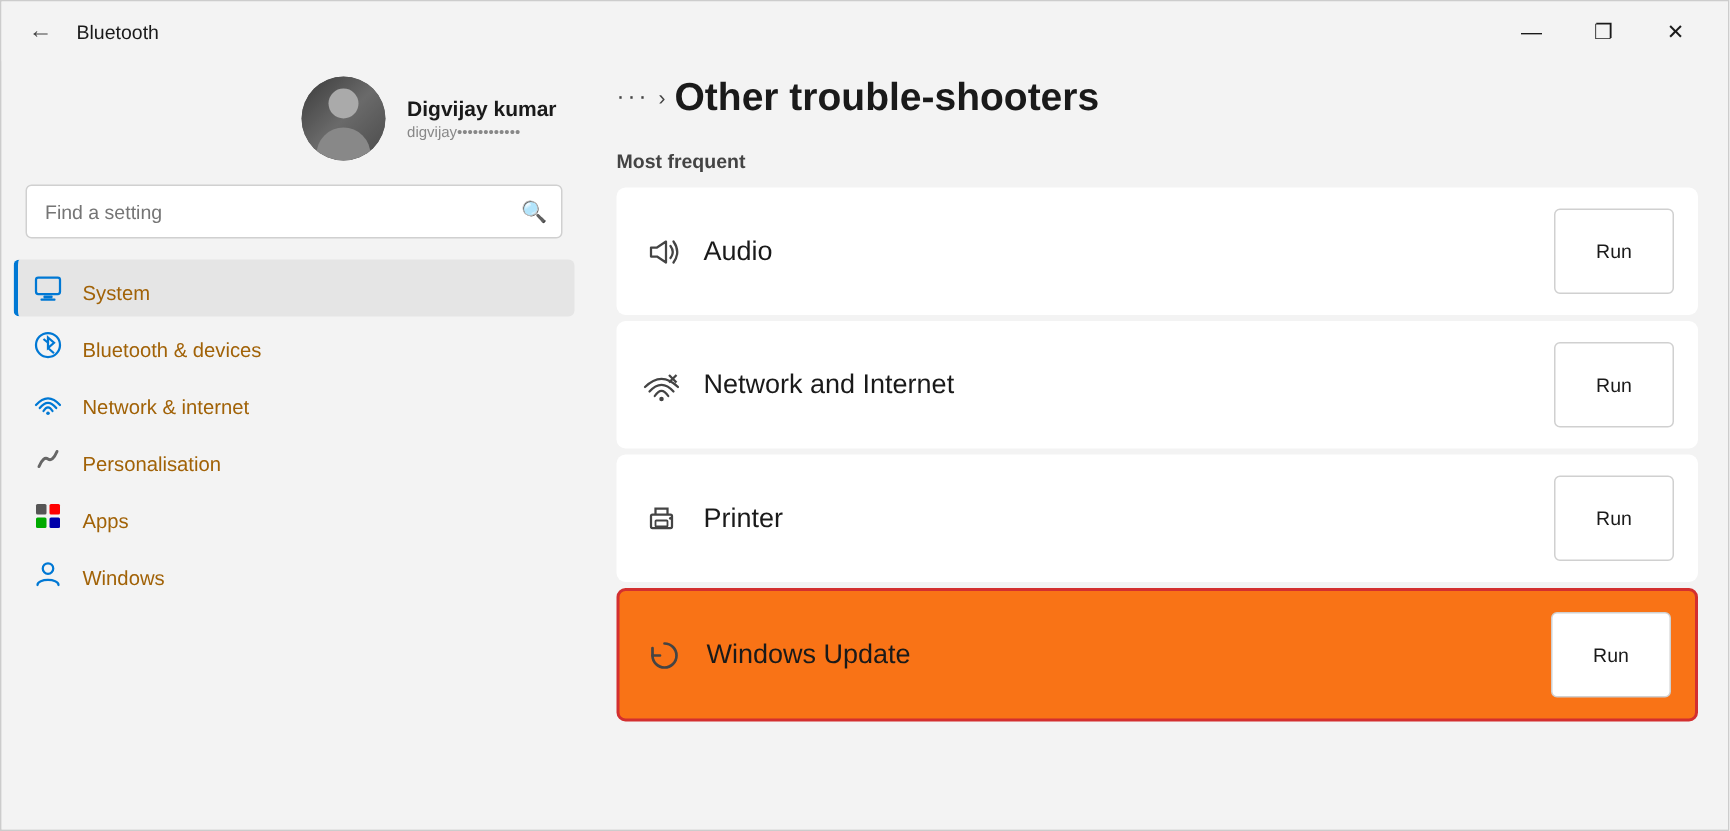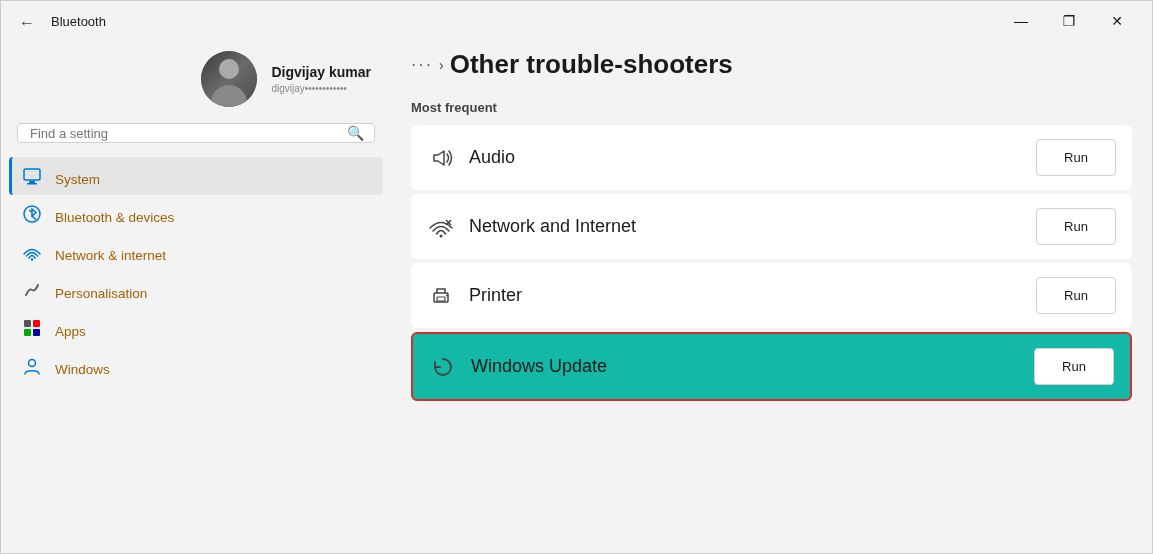--- a/index.html
+++ b/index.html
@@ -145,21 +145,21 @@
       color: #888;
     }
 
     .search-box {
       margin: 0 16px 10px 16px;
       position: relative;
     }
 
     .search-input {
       width: 100%;
-      height: 20px;
+      height: 36px;
       border: 1px solid #d0d0d0;
       border-radius: 4px;
       padding: 0 36px 0 12px;
       font-size: 13px;
       background: white;
       color: #888;
       outline: none;
     }
 
     .search-icon {
@@ -262,42 +262,42 @@
       background: white;
       border-radius: 6px;
       padding: 14px 16px;
       display: flex;
       align-items: center;
       gap: 14px;
     }
 
     .troubleshooter-item.highlighted {
       border: 2px solid #d32f2f;
-      background: #14b8a6;
+      background: #f97316;
     }
 
     .item-icon {
       width: 28px;
       height: 28px;
       display: flex;
       align-items: center;
       justify-content: center;
       font-size: 20px;
       color: #444;
       flex-shrink: 0;
     }
 
     .item-label {
       flex: 1;
       font-size: 18px;
       color: #1a1a1a;
     }
 
     .run-btn {
-      padding: 10px 24px;
+      padding: 20px 24px;
       border: 1px solid #d0d0d0;
       border-radius: 4px;
       background: white;
       font-size: 13px;
       cursor: pointer;
       color: #1a1a1a;
       min-width: 80px;
     }
 
     .back-btn {

